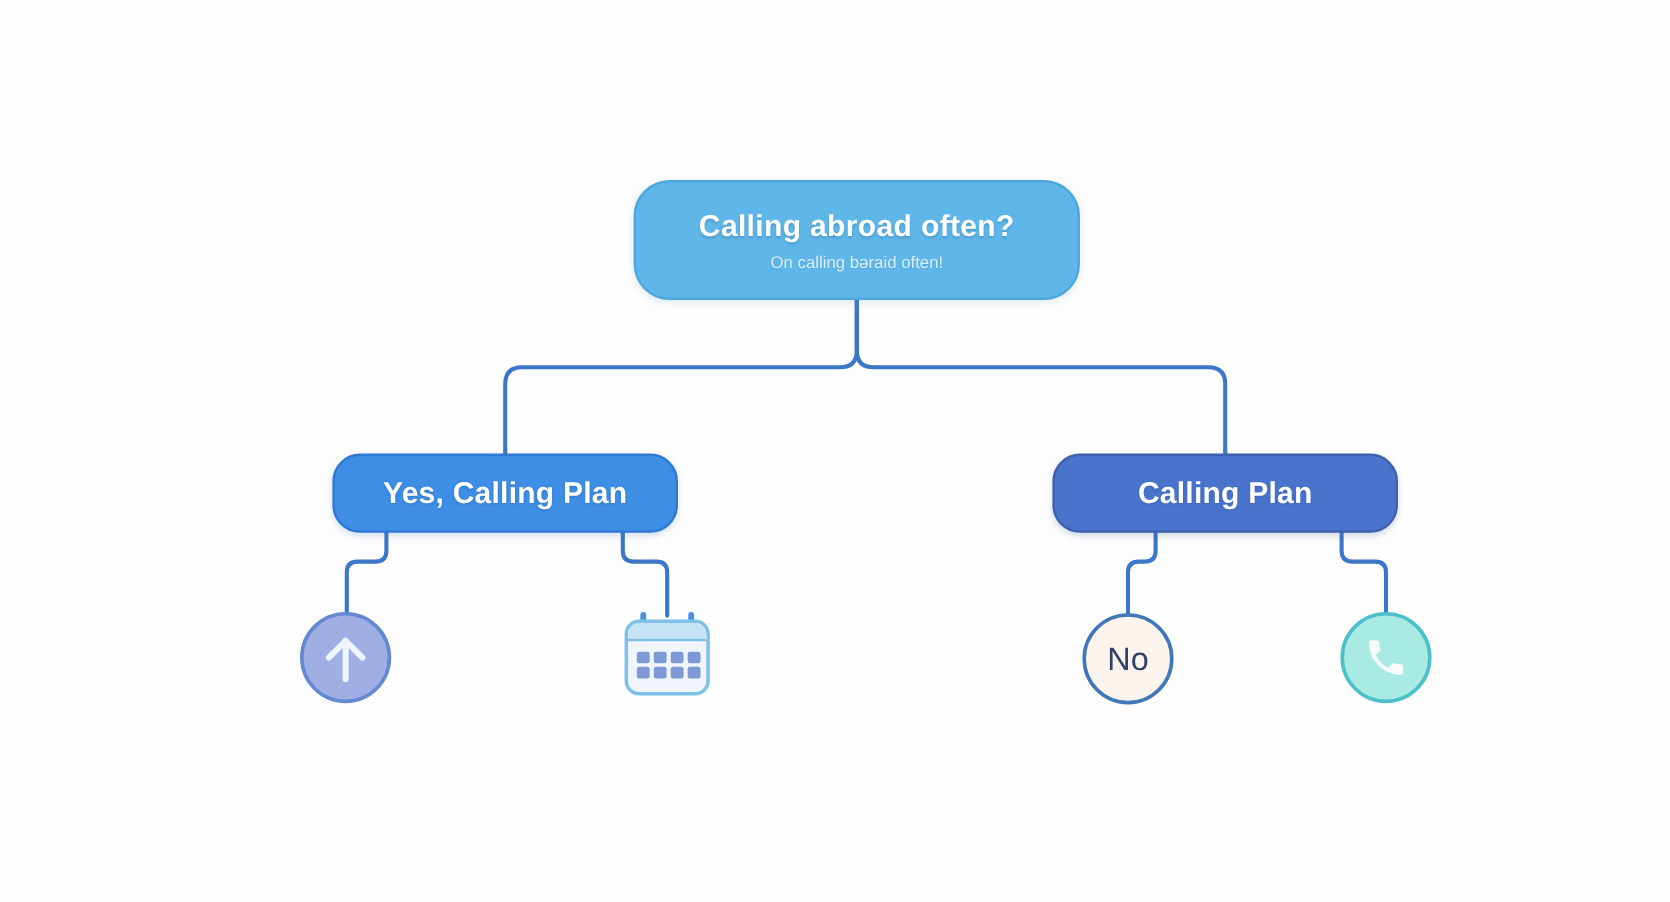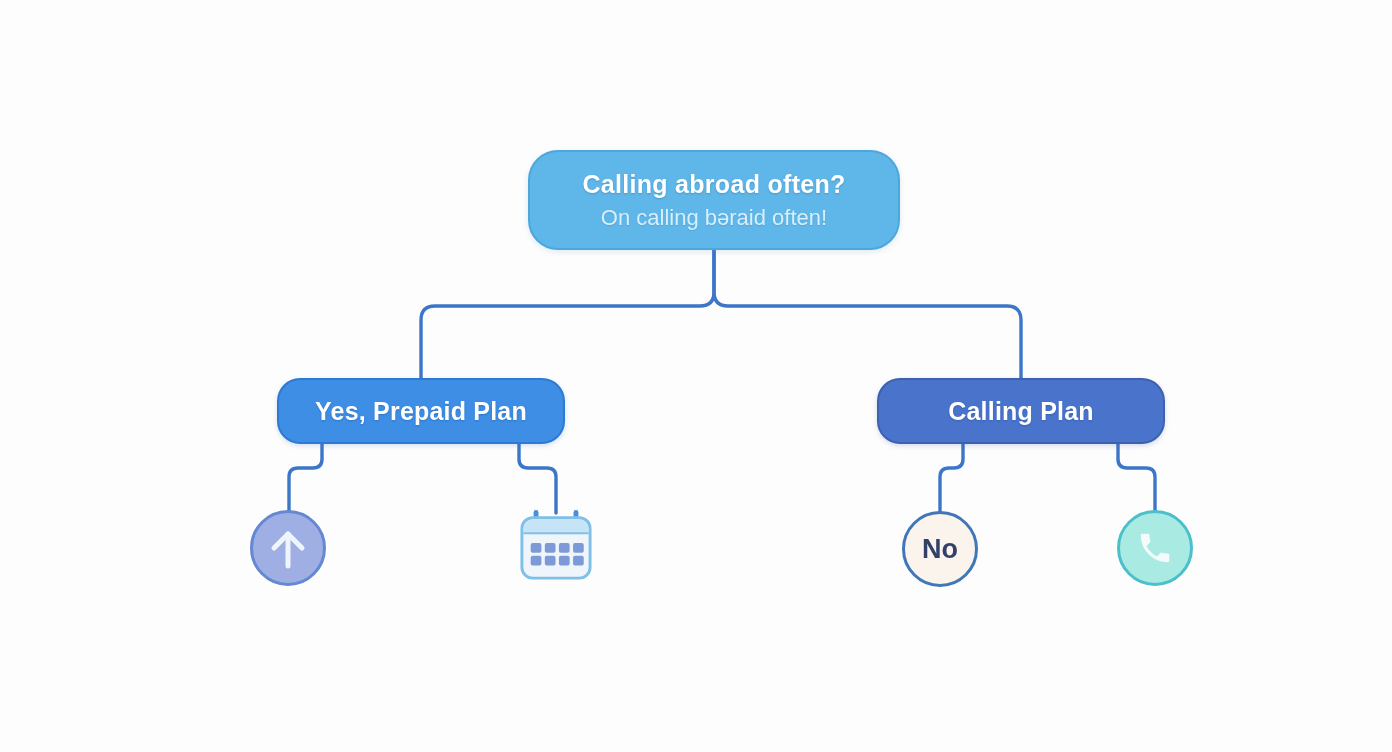--- a/index.html
+++ b/index.html
@@ -46,21 +46,21 @@
     box-shadow: 0 2px 6px rgba(90,150,200,0.18);
   }
   .root-title {
     font-size: 25px;
     font-weight: 700;
     color: var(--root-title, #ffffff);
     text-shadow: 0 1px 2px rgba(30, 90, 140, 0.30);
     letter-spacing: 0.3px;
   }
   .root-subtitle {
-    font-size: 22px;
+    font-size: 14px;
     font-weight: 500;
     color: var(--root-subtitle, #d8effa);
     text-shadow: 0 1px 1px rgba(40, 100, 150, 0.20);
   }
   .branch {
     width: 288px; height: 66px;
     border-radius: 23px;
     font-size: 25px;
     font-weight: 700;
     text-shadow: 0 1px 2px rgba(20, 60, 120, 0.30);
@@ -97,21 +97,21 @@
     left: 519px; top: 508px;
     width: 74px; height: 74px;
   }
   .no-leaf {
     left: 902px; top: 511px;
     background: var(--no-fill, #faf4ec);
     border: 3.5px solid var(--no-border, #4177b8);
   }
   .no-label {
     font-size: 27px;
-    font-weight: 700;
+    font-weight: 400;
     color: var(--no-text, #32406b);
   }
   .phone-leaf {
     left: 1117px; top: 510px;
     background: var(--phone-fill, #a9eae2);
     border: 3px solid var(--phone-border, #4cc0ca);
   }
 </style>
 </head>
 <body>
@@ -126,21 +126,21 @@
     <path class="edge" d="M963,442 L963,459 Q963,468 954,468 L949,468 Q940,468 940,477 L940,515"></path>
     <path class="edge" d="M1118,442 L1118,459 Q1118,468 1127,468 L1146,468 Q1155,468 1155,477 L1155,514"></path>
   </svg>
 
   <div class="node root-node">
     <div class="root-title">Calling abroad often?</div>
     <div class="root-subtitle">On calling bəraid often!</div>
   </div>
 
   <div class="node branch left-node">
-    <span>Yes, Prepaid Plan</span>
+    <span>Yes, Calling Plan</span>
   </div>
 
   <div class="node branch right-node">
     <span>Calling Plan</span>
   </div>
 
   <div class="leaf circle arrow-leaf">
     <svg width="52" height="52" viewBox="0 0 52 52" xmlns="http://www.w3.org/2000/svg" aria-hidden="true">
       <g fill="none" stroke="var(--arrow-glyph, #eef5fc)" stroke-width="5" stroke-linecap="round" stroke-linejoin="round">
         <line x1="26" y1="44" x2="26" y2="12"></line>

